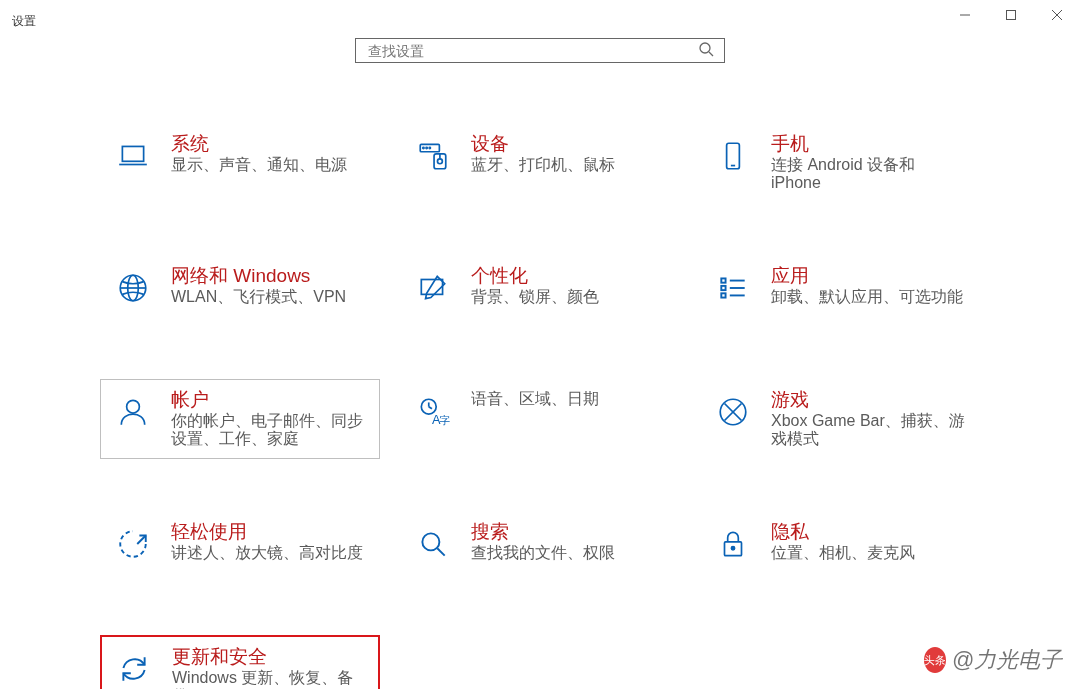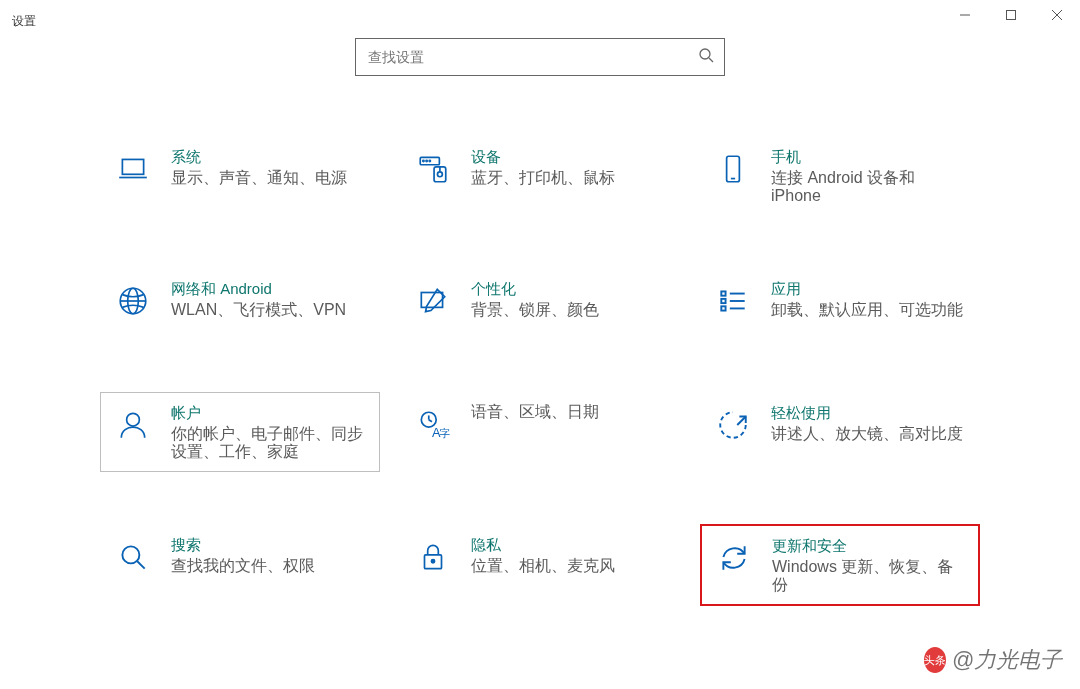--- a/index.html
+++ b/index.html
@@ -29,21 +29,21 @@
     width: 46px; height: 30px;
     display: flex; align-items: center; justify-content: center;
     color: #555;
   }
   .ctrl svg { width: 10px; height: 10px; }
   .searchwrap {
     display: flex; justify-content: center;
     margin-top: 8px;
   }
   .searchbox {
-    width: 370px; height: 38px;
+    width: 370px; height: 25px;
     border: 1px solid #666;
     display: flex; align-items: center;
     padding: 0 10px;
     color: #666;
   }
   .searchbox input {
     flex: 1; border: none; outline: none;
     font-size: 14px; color: #333;
     font-family: inherit;
   }
@@ -74,21 +74,21 @@
     width: 40px; height: 40px;
     flex-shrink: 0;
     margin-right: 18px;
     margin-top: 2px;
     display: flex; align-items: center; justify-content: center;
     color: #0a62b5;
   }
   .tile .icon svg { width: 34px; height: 34px; }
   .tile .txt { flex: 1; }
   .tile .title {
-    font-size: 15px; color: #0f766e; line-height: 20px;
+    font-size: 19px; color: #b91c1c; line-height: 20px;
     margin-bottom: 2px;
   }
   .tile .desc {
     font-size: 16px; color: #5b5b5b; line-height: 18px;
   }
   .watermark {
     position: absolute;
     right: 18px; bottom: 14px;
     font-size: 22px; font-style: italic;
     color: rgba(0,0,0,0.55);
@@ -188,21 +188,21 @@
     <span class="icon">
       <svg viewBox="0 0 32 32" fill="none" stroke="currentColor" stroke-width="1.6">
           <circle cx="16" cy="16" r="12"></circle>
           <ellipse cx="16" cy="16" rx="5" ry="12"></ellipse>
           <line x1="4" y1="16" x2="28" y2="16"></line>
           <path d="M6 10 Q16 14 26 10"></path>
           <path d="M6 22 Q16 18 26 22"></path>
         </svg>
     </span>
     <div class="txt">
-      <div class="title">网络和 Android</div>
+      <div class="title">网络和 Windows</div>
       <div class="desc">WLAN、飞行模式、VPN</div>
     </div>
   </div>
 
   <div class="tile">
     <span class="icon">
       <svg viewBox="0 0 32 32" fill="none" stroke="currentColor" stroke-width="1.6">
           <rect x="5" y="8" width="20" height="14"></rect>
           <path d="M20 5 L27 12 L14 25 L9 26 L10 21 Z"></path>
         </svg>
@@ -251,20 +251,33 @@
           <line x1="12" y1="11" x2="15" y2="13"></line>
           <text x="15" y="27" font-size="12" fill="currentColor" stroke="none">A</text>
           <text x="22" y="27" font-size="10" fill="currentColor" stroke="none">字</text>
         </svg>
     </span>
     <div class="txt">
       <div class="desc">语音、区域、日期</div>
     </div>
   </div>
 
+  <div class="tile">
+    <span class="icon">
+      <svg viewBox="0 0 32 32" fill="none" stroke="currentColor" stroke-width="1.6">
+          <circle cx="16" cy="16" r="12"></circle>
+          <path d="M8 8 C14 14 18 18 24 24"></path>
+          <path d="M24 8 C18 14 14 18 8 24"></path>
+        </svg>
+    </span>
+    <div class="txt">
+      <div class="title">游戏</div>
+      <div class="desc">Xbox Game Bar、捕获、游戏模式</div>
+    </div>
+  </div>
 
   <div class="tile">
     <span class="icon">
       <svg viewBox="0 0 32 32" fill="none" stroke="currentColor" stroke-width="1.8">
           <path d="M28 16 A12 12 0 1 1 16 4" stroke-dasharray="4 3"></path>
           <polyline points="22,8 28,8 28,14"></polyline>
           <line x1="28" y1="8" x2="20" y2="16"></line>
         </svg>
     </span>
     <div class="txt">

